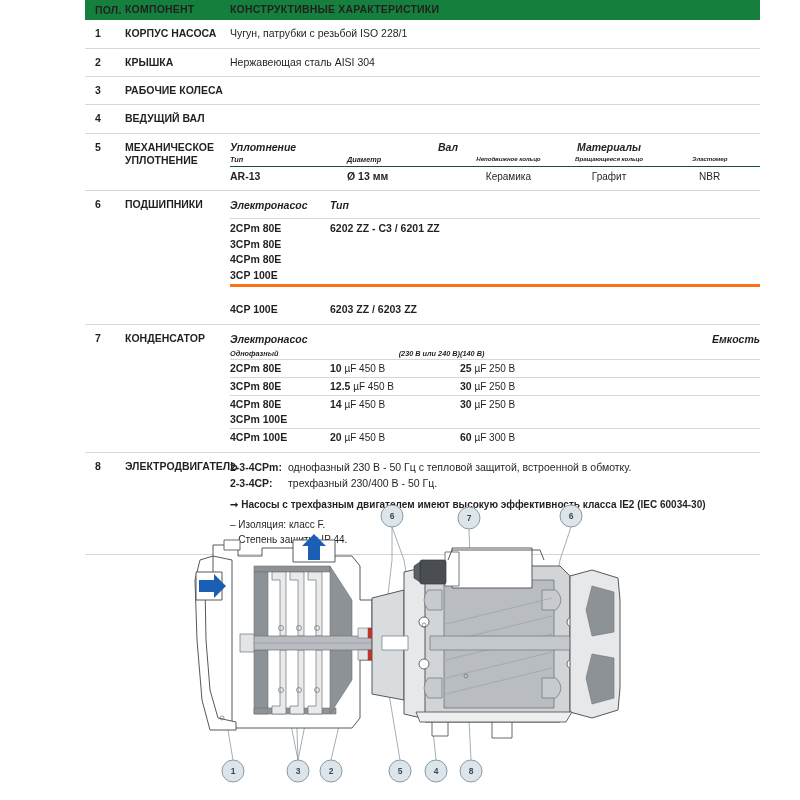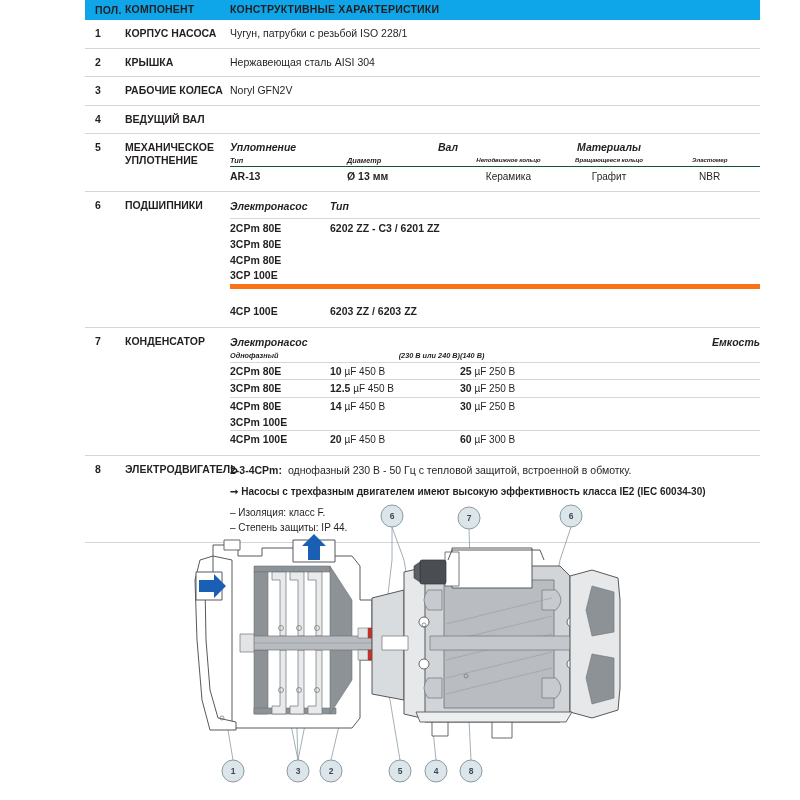--- a/index.html
+++ b/index.html
@@ -9,21 +9,21 @@
     font-family: "Liberation Sans", sans-serif;
     color: #231f20;
     overflow: hidden;
   }
   .page { position: relative; width: 800px; height: 800px; }
 
   
   .tbl { position: absolute; left: 85px; top: 0; width: 675px; }
 
   .hdr {
-    background: #0ea5e9;
+    background: #15803d;
     height: 20px;
     display: flex;
     align-items: center;
     font-size: 11px;
     font-weight: bold;
     letter-spacing: .2px;
   }
   .hdr .c-pos { width: 40px; padding-left: 10px; }
   .hdr .c-name { width: 105px; }
   .hdr .c-desc { flex: 1; }
@@ -59,21 +59,21 @@
   .sealline { border-top: 1px solid #14532d; }
   .sealline td { padding-top: 3px; }
 
   .w-seal1 { width: 100px; }
   .w-seal2 { width: 95px; text-align: right; }
   .w-mat { width: 86px; }
 
   .bearing-tbl td { padding: 1px 0; }
   .bearing-tbl .hdrow td { padding-bottom: 5px; }
   .bearing-tbl .linetop td { border-top: 1px solid #d6d6d6; padding-top: 3px; }
-  .bearing-tbl .lastline td { border-top: 5px solid #f97316; padding-top: 16px; margin-top: 12px; }
+  .bearing-tbl .lastline td { border-top: 3px solid #f97316; padding-top: 16px; margin-top: 12px; }
   .w-ep { width: 100px; }
 
   .cap-tbl td { padding: 1px 0; }
   .cap-tbl .linetop td { border-top: 1px solid #d6d6d6; padding-top: 2px; }
   .w-cap1 { width: 100px; }
   .w-cap2 { width: 130px; text-align: right; }
 
   .motor-line { font-size: 10.5px; line-height: 1.45; }
   .motor-tag { display: inline-block; width: 58px; font-weight: bold; }
   .motor-note {
@@ -110,21 +110,20 @@
       <div class="c-desc">Чугун, патрубки с резьбой ISO 228/1</div>
     </div>
     <div class="row">
       <div class="c-pos">2</div>
       <div class="c-name">КРЫШКА</div>
       <div class="c-desc">Нержавеющая сталь AISI 304</div>
     </div>
     <div class="row">
       <div class="c-pos">3</div>
       <div class="c-name">РАБОЧИЕ КОЛЕСА</div>
-      <div class="c-desc">Noryl GFN2V</div>
     </div>
     <div class="row">
       <div class="c-pos">4</div>
       <div class="c-name">ВЕДУЩИЙ ВАЛ</div>
     </div>
 
     <div class="row">
       <div class="c-pos">5</div>
       <div class="c-name">МЕХАНИЧЕСКОЕ УПЛОТНЕНИЕ</div>
       <div class="c-desc">
@@ -248,20 +247,23 @@
           </table>
       </div>
     </div>
 
     <div class="row">
       <div class="c-pos">8</div>
       <div class="c-name">ЭЛЕКТРОДВИГАТЕЛЬ</div>
       <div class="c-desc">
         <div class="motor-line">
           <span class="motor-tag">2-3-4CPm:</span><span>однофазный 230 В - 50 Гц с тепловой защитой, встроенной в обмотку.</span>
+        </div>
+        <div class="motor-line">
+          <span class="motor-tag">2-3-4CP:</span><span>трехфазный 230/400 В - 50 Гц.</span>
         </div>
         <div class="motor-note">
           <span>➞</span>
           <span>Насосы с трехфазным двигателем имеют высокую эффективность класса IE2 (IEC 60034-30)</span>
         </div>
         <div class="motor-sub">– Изоляция: класс F.</div>
         <div class="motor-sub">– Степень защиты: IP 44.</div>
       </div>
     </div>
 

